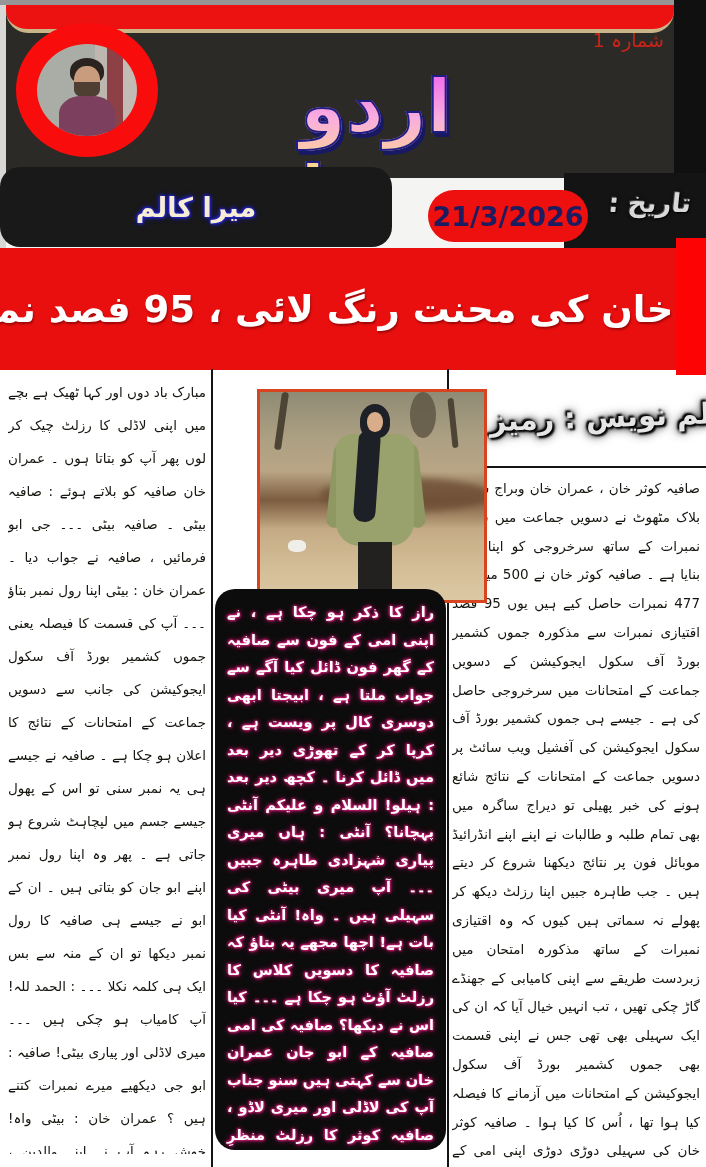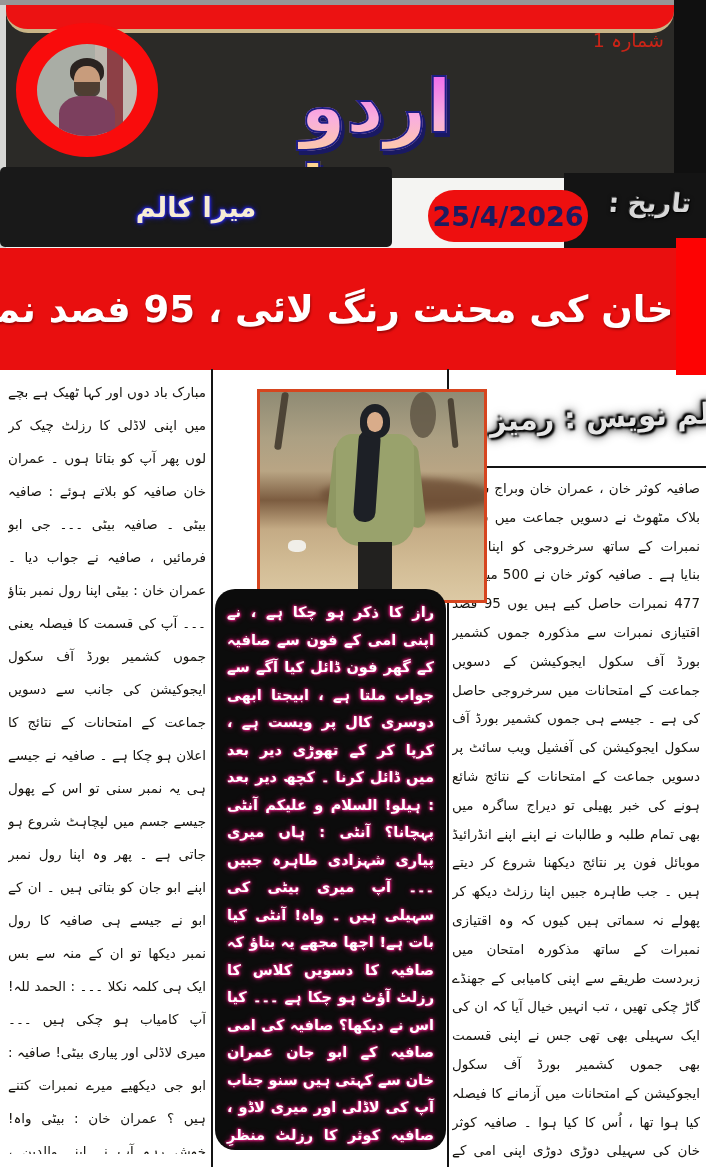--- a/index.html
+++ b/index.html
@@ -24,21 +24,21 @@
   .author-photo{position:absolute;left:10px;top:18px;width:100px;height:92px;border:21px solid #f90c0c;border-radius:50%;overflow:hidden;
     background:linear-gradient(90deg,#a9ada5 0%,#a9ada5 58%,#bdb7af 58%,#bdb7af 70%,#8d4046 70%,#8d4046 86%,#c2bcb4 86%);}
   .author-hair{position:absolute;left:33px;top:14px;width:34px;height:26px;background:#2a2320;border-radius:50% 50% 40% 40%;}
   .author-face{position:absolute;left:37px;top:22px;width:26px;height:30px;background:#c89c7c;border-radius:46%;}
   .author-beard{position:absolute;left:37px;top:38px;width:26px;height:16px;background:#3a2e26;border-radius:0 0 50% 50%;opacity:.85;}
   .author-shirt{position:absolute;left:22px;top:52px;width:56px;height:44px;background:#7c3f5e;border-radius:40% 40% 0 0;}
 
   
   .date-row{position:absolute;left:6px;top:178px;width:668px;height:70px;background:#f4f4f2;}
   .date-black-bg{position:absolute;left:564px;top:173px;width:142px;height:75px;background:#141414;}
-  .column-tag-box{position:absolute;left:0;top:167px;width:392px;height:80px;background:#191919;border-radius:5px;
+  .column-tag-box{position:absolute;left:0;top:167px;width:392px;height:80px;background:#191919;border-radius:20px;
     display:flex;align-items:center;justify-content:center;}
   .column-tag{font-size:27px;font-weight:bold;color:#f7ecd4;
     text-shadow:0 0 2px #2525cf,1px 1px 3px #2525cf,-1px -1px 3px #2525cf,0 0 6px #1a1ab0;}
   .date-pill{position:absolute;left:428px;top:190px;width:160px;height:52px;background:#ee0f0f;border-radius:26px;
     display:flex;align-items:center;justify-content:center;font-size:27px;font-weight:bold;color:#1c1c60;direction:ltr;}
   .date-label{position:absolute;left:598px;top:188px;width:104px;text-align:center;font-size:26px;font-weight:bold;color:#d8d8d8;
     text-shadow:1px 1px 0 #000,-1px -1px 0 #4a4a4a,0 0 4px #000;transform:skewX(-6deg);}
 
   
   .headline-banner{position:absolute;left:0;top:248px;width:706px;height:122px;background:#e90f0f;overflow:hidden;
@@ -100,21 +100,21 @@
       <div class="author-beard"></div>
       <div class="author-shirt"></div>
     </div>
     <div class="masthead-title">اردو تحریرات</div>
     <div class="issue-label">شمارہ 1</div>
   </header>
 
   <div class="date-row"></div>
   <div class="date-black-bg"></div>
   <div class="date-label">تاریخ :</div>
-  <div class="date-pill">25/4/2026</div>
+  <div class="date-pill">21/3/2026</div>
   <div class="column-tag-box">
     <span class="column-tag">میرا کالم</span>
   </div>
 
   <div class="headline-banner">
     <span class="headline-text">صافیہ خان کی محنت رنگ لائی ، 95 فصد نمبرات</span>
   </div>
   <div class="banner-right-edge"></div>
 
   <main>

